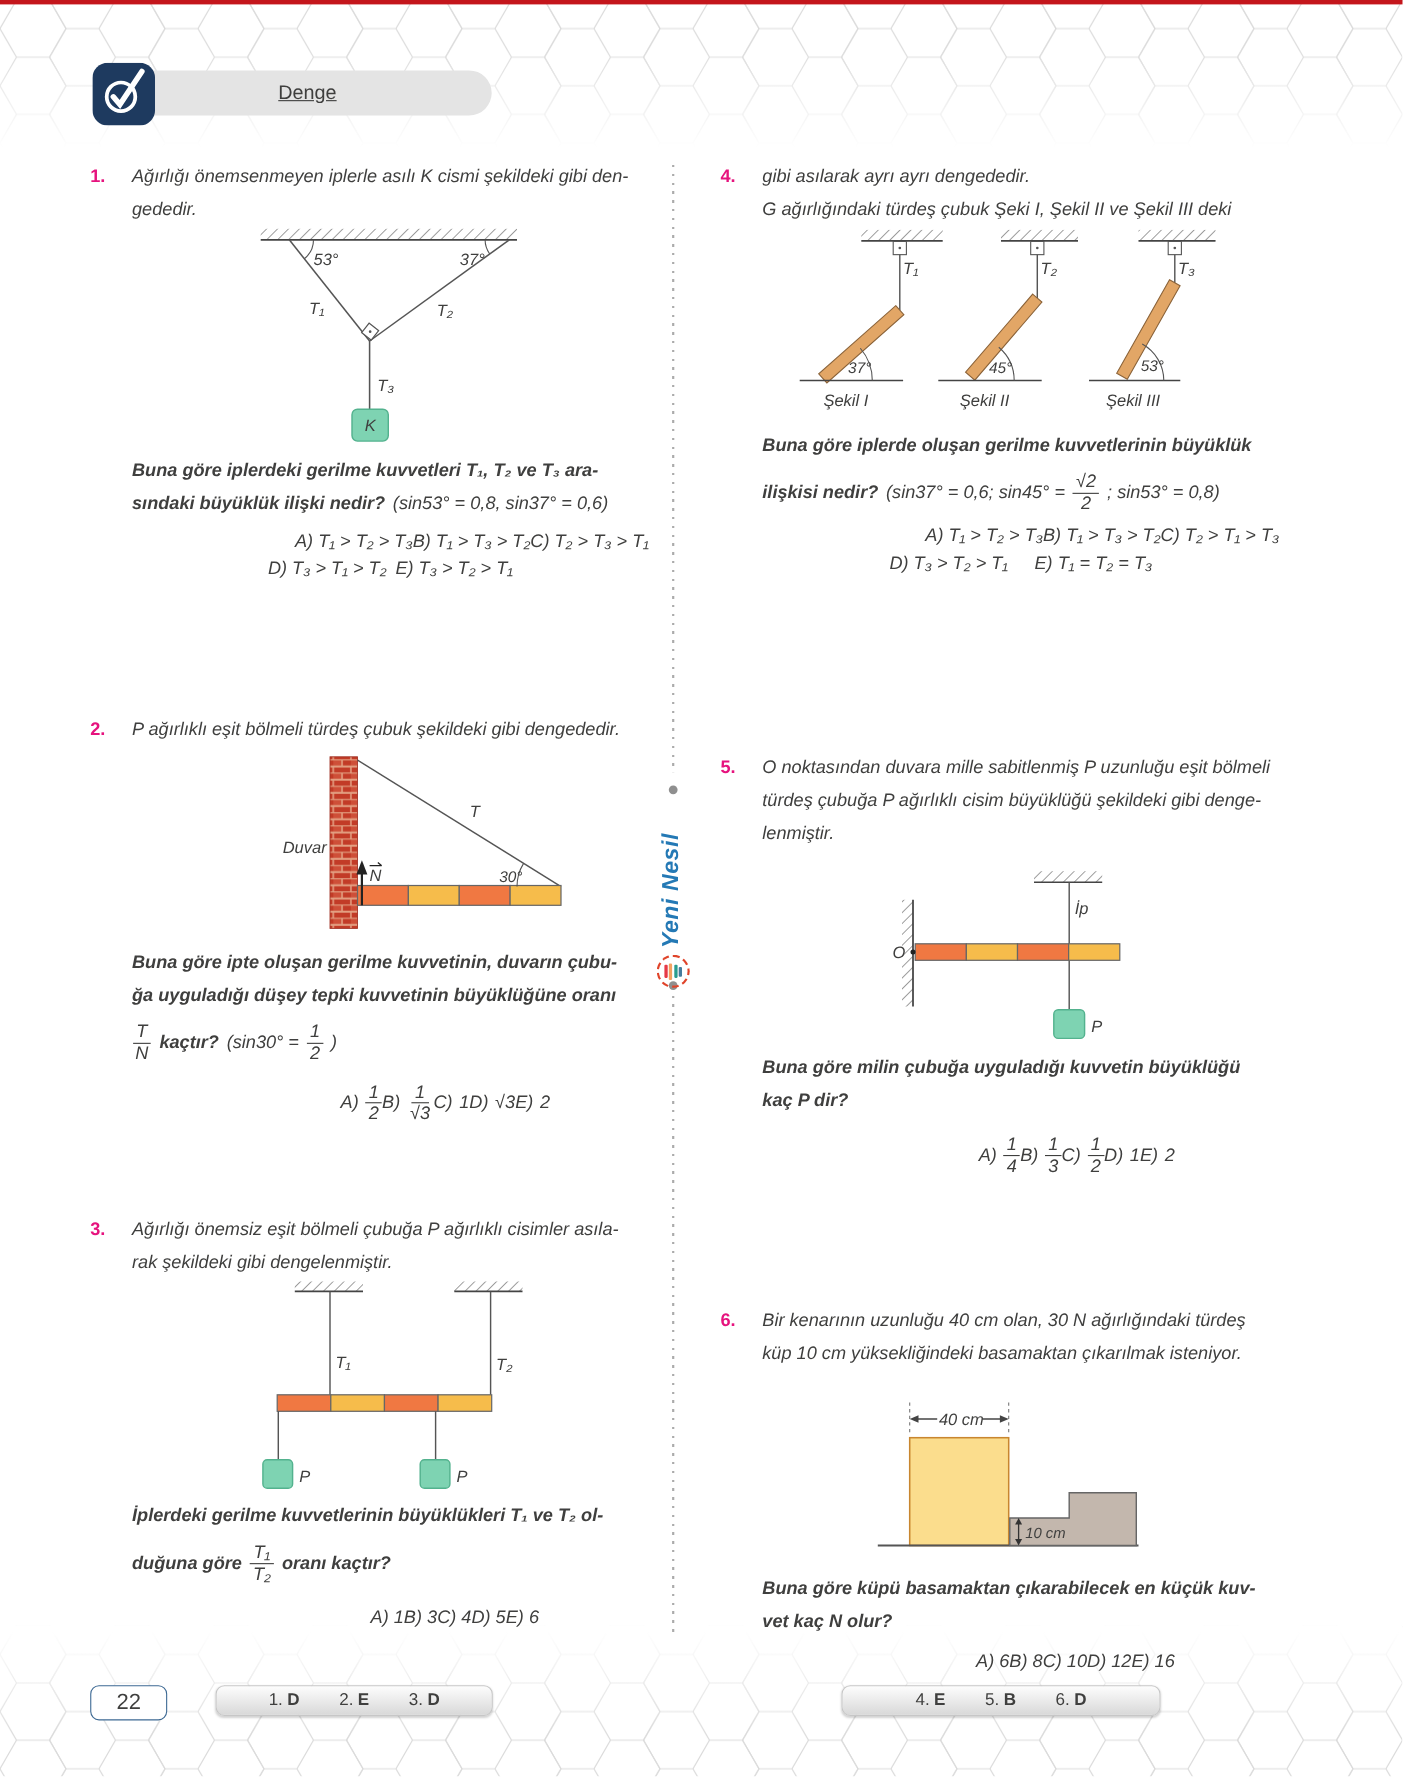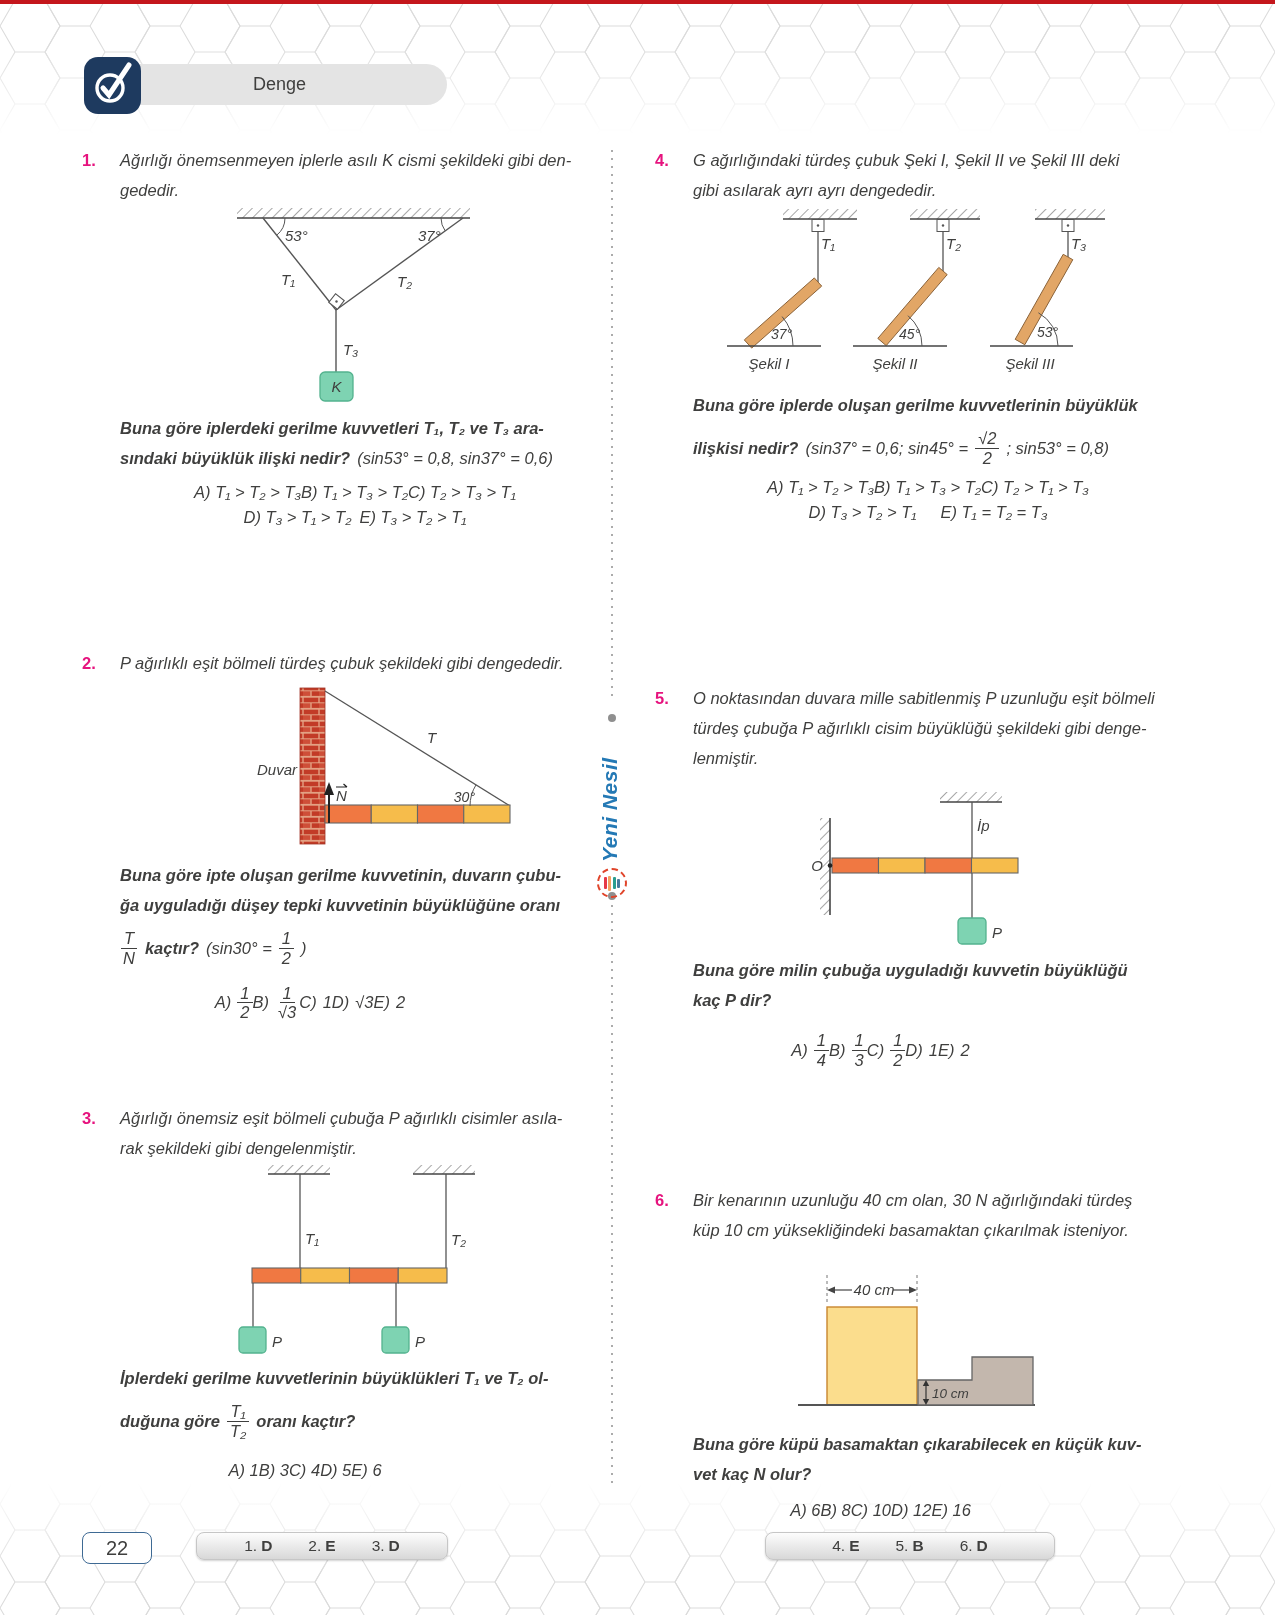--- a/index.html
+++ b/index.html
@@ -13,38 +13,38 @@
   
   .hex-band{position:absolute;left:0;width:1275px;z-index:0;}
   .fade-top{position:absolute;left:0;top:0;width:1275px;height:140px;z-index:1;
     background:linear-gradient(to bottom,rgba(255,255,255,0) 30%,#fff 96%);}
   .fade-bot{position:absolute;left:0;top:1478px;width:1275px;height:137px;z-index:1;
     background:linear-gradient(to top,rgba(255,255,255,0) 30%,#fff 96%);}
   .red-trim{position:absolute;left:0;top:0;width:1275px;height:4px;background:#C4161C;z-index:4;}
   
   .header-pill{position:absolute;left:112px;top:64px;width:335px;height:41px;z-index:2;
     background:#E4E4E4;border-radius:21px;display:flex;align-items:center;justify-content:center;
-    font-size:18px;color:#3F3F3E;}
+    font-size:18px;color:#3F3F3E;text-decoration:underline;}
   .header-icon{position:absolute;left:84px;top:57px;z-index:3;}
   
   .col{position:absolute;top:145px;z-index:2;}
   .col-l{left:82px;width:520px;}
   .col-r{left:655px;width:525px;}
   .q{position:absolute;left:0;width:100%;}
   .qnum{position:absolute;left:0;top:0;font-weight:bold;color:#E6137E;line-height:30px;}
   .qbody{margin-left:38px;font-style:italic;}
   .tline{line-height:30px;white-space:nowrap;}
   .prow{display:flex;align-items:center;gap:7px;font-weight:bold;white-space:nowrap;line-height:30px;}
   .prow .norm{font-weight:normal;}
   .bold{font-weight:bold;}
   .frac{display:inline-flex;flex-direction:column;align-items:center;line-height:1.12;font-weight:normal;}
   .frac .num{border-bottom:1.4px solid #3F3F3E;padding:0 3px;display:block;text-align:center;}
   .frac .den{padding:0 3px;}
   .opts{display:flex;align-items:center;}
-  .opts.sb{justify-content:center;}
+  .opts.sb{justify-content:flex-end;}
   .opts.ct{justify-content:center;}
   .opt{display:inline-flex;align-items:center;gap:6px;white-space:nowrap;}
   
   .dot-line{position:absolute;left:611px;width:2.2px;z-index:2;
     background:repeating-linear-gradient(to bottom,#ABABAB 0 2.2px,transparent 2.2px 8px);}
   .big-dot{position:absolute;width:8px;height:8px;border-radius:50%;background:#8F8F8F;z-index:2;}
   .brand-text{position:absolute;left:598px;top:862px;transform-origin:0 0;transform:rotate(-90deg);
     font-style:italic;font-weight:bold;font-size:21px;color:#2479B5;white-space:nowrap;z-index:2;letter-spacing:.5px;}
   .brand-icon{position:absolute;left:597px;top:868px;width:26px;height:26px;border:2px dashed #E0442A;
     border-radius:50%;z-index:2;display:flex;align-items:center;justify-content:center;gap:1.5px;}
@@ -263,22 +263,22 @@
       </div>
     </div>
   </div>
 </div>
 
 <div class="col col-r">
 
   <div class="q" style="top:0">
     <div class="qnum">4.</div>
     <div class="qbody">
+      <div class="tline">gibi asılarak ayrı ayrı dengededir.</div>
       <div class="tline">G ağırlığındaki türdeş çubuk Şeki I, Şekil II ve Şekil III deki</div>
-      <div class="tline">gibi asılarak ayrı ayrı dengededir.</div>
       <svg width="470" height="172" style="display:block">
 
         <rect x="90" y="4" width="74" height="10" fill="url(#hatch)"></rect>
         <line x1="90" y1="14" x2="164" y2="14" stroke="#444" stroke-width="1.5"></line>
         <rect x="119" y="14.5" width="12" height="12" fill="#fff" stroke="#555" stroke-width="1"></rect>
         <circle cx="125" cy="20.5" r="1.2" fill="#555"></circle>
         <line x1="125" y1="26.5" x2="125" y2="77" stroke="#555" stroke-width="1.3"></line>
         <text x="128" y="44" font-size="15">T₁</text>
         <polygon points="121.3,72.9 128.7,81.1 58.7,143.1 51.3,134.9" fill="#E2A666" stroke="#8A6238" stroke-width="1"></polygon>
         <line x1="34" y1="141" x2="128" y2="141" stroke="#444" stroke-width="1.4"></line>

